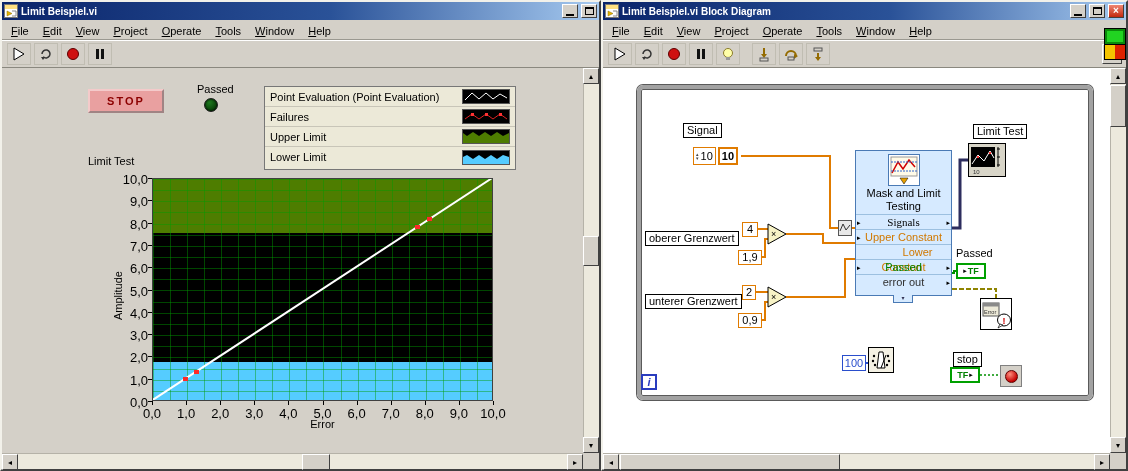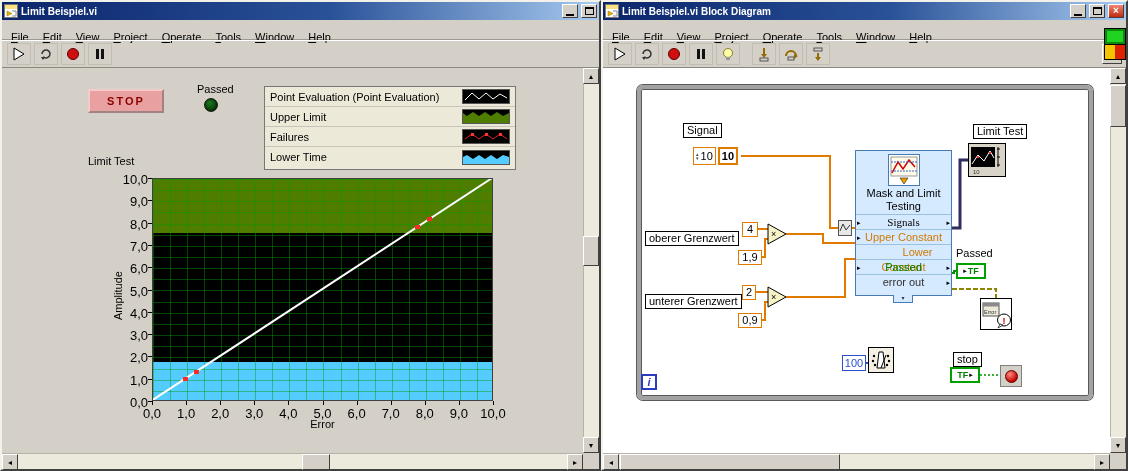--- a/index.html
+++ b/index.html
@@ -6,21 +6,21 @@
 html,body{width:1128px;height:471px}
 body{position:relative;font-family:"Liberation Sans","DejaVu Sans",sans-serif;font-size:11px;background:#d4d0c8;overflow:hidden;color:#000}
 .window{position:absolute;background:#d4d0c8;border:2px solid;border-color:#f2f1ea #404040 #404040 #f2f1ea}
 .titlebar{height:18px;background:linear-gradient(90deg,#0a246a 0%,#2a5298 55%,#a6caf0 100%);display:flex;align-items:center;padding:0 2px;gap:3px;color:#fff}
 .title{flex:1;font-weight:bold;font-size:10px;white-space:nowrap;overflow:hidden}
 .vi-icon{width:14px;height:14px;flex:0 0 14px}
 .win-btn{width:16px;height:14px;background:#d4d0c8;border:1px solid;border-color:#fff #404040 #404040 #fff;display:flex;align-items:center;justify-content:center;flex:0 0 16px}
 .win-btn.close{background:linear-gradient(#ef8672,#c2290f);color:#fff;font-weight:bold;font-size:10px;line-height:10px}
 .glyph-min{width:8px;height:2px;background:#000;margin-top:7px}
 .glyph-max{width:9px;height:8px;border:1px solid #000;border-top:2px solid #000}
-.menubar{height:20px;display:flex;align-items:flex-start;padding:9px 2px;border-bottom:1px solid #9a9890;background:#d4d0c8}
+.menubar{height:20px;display:flex;align-items:flex-end;padding:0 2px;border-bottom:1px solid #9a9890;background:#d4d0c8}
 .menu-item{padding:2px 7px;cursor:default}
 .menu-item u{text-decoration:underline}
 .toolbar{height:28px;display:flex;align-items:center;gap:3px;padding:0 5px;border-bottom:1px solid #8a887f;box-shadow:inset 0 1px 0 #fff;position:relative}
 .tool-btn{width:24px;height:22px;display:flex;align-items:center;justify-content:center;background:#d4d0c8;border:1px solid #c0bdb2}
 .tool-sep{width:6px;height:22px}
 .help-btn{position:absolute;right:4px;width:20px;height:20px;background:#d4d0c8;border:1px solid;border-color:#fff #404040 #404040 #fff;font-weight:bold;text-align:center;line-height:18px}
 .client{position:absolute;left:0;right:0;top:66px;bottom:0;background:#d4d0c8}
 
 .vscroll{position:absolute;top:0;right:0;width:16px;bottom:16px;background:#ece9dd;border-left:1px solid #b5b2a8}
 .hscroll{position:absolute;left:0;bottom:0;height:16px;right:16px;background:#ece9dd;border-top:1px solid #b5b2a8}
@@ -142,38 +142,38 @@
       <div class="led"></div>
       <div class="legend" id="legend">
           <div class="legend-row">
             <span class="legend-label">Point Evaluation (Point Evaluation)</span>
             <span class="legend-icon"><svg width="46" height="13">
                 <rect width="46" height="13" fill="#000"></rect>
                 <polyline points="2,10 9,3 16,9 23,3 30,9 37,4 44,8" stroke="#fff" fill="none"></polyline>
               </svg></span>
           </div>
           <div class="legend-row">
-            <span class="legend-label">Upper Limit</span>
-            <span class="legend-icon"><svg width="46" height="13">
-                <rect width="46" height="13" fill="#4e7d00"></rect>
-                <polygon points="0,0 46,0 46,3 40,6 34,2 28,6 22,2 16,6 10,2 4,6 0,3" fill="#000"></polygon>
-              </svg></span>
-          </div>
-          <div class="legend-row">
             <span class="legend-label">Failures</span>
             <span class="legend-icon"><svg width="46" height="13">
                 <rect width="46" height="13" fill="#000"></rect>
                 <polyline points="2,9 9,4 16,9 23,4 30,9 37,4 44,9" stroke="#d22" fill="none"></polyline>
                 <rect x="8" y="3" width="3" height="3" fill="#f33"></rect>
                 <rect x="22" y="3" width="3" height="3" fill="#f33"></rect>
                 <rect x="36" y="3" width="3" height="3" fill="#f33"></rect>
               </svg></span>
           </div>
           <div class="legend-row">
-            <span class="legend-label">Lower Time</span>
+            <span class="legend-label">Upper Limit</span>
+            <span class="legend-icon"><svg width="46" height="13">
+                <rect width="46" height="13" fill="#4e7d00"></rect>
+                <polygon points="0,0 46,0 46,3 40,6 34,2 28,6 22,2 16,6 10,2 4,6 0,3" fill="#000"></polygon>
+              </svg></span>
+          </div>
+          <div class="legend-row">
+            <span class="legend-label">Lower Limit</span>
             <span class="legend-icon"><svg width="46" height="13">
                 <rect width="46" height="13" fill="#000"></rect>
                 <polygon points="0,13 46,13 46,6 40,4 34,8 28,4 22,8 16,4 10,8 4,4 0,6" fill="#55ccff"></polygon>
               </svg></span>
           </div>
         </div>
       <div class="chart-title">Limit Test</div>
       <div id="plot" style="left: 150px; top: 110px; width: 341px; height: 223px; background: rgb(0, 0, 0);">
           <div class="band" style="top: 0px; height: 53.52px; background: rgb(78, 125, 0);"></div>
           <div class="band" style="top: 182.86px; height: 40.14px; background: rgb(85, 204, 255);"></div>

